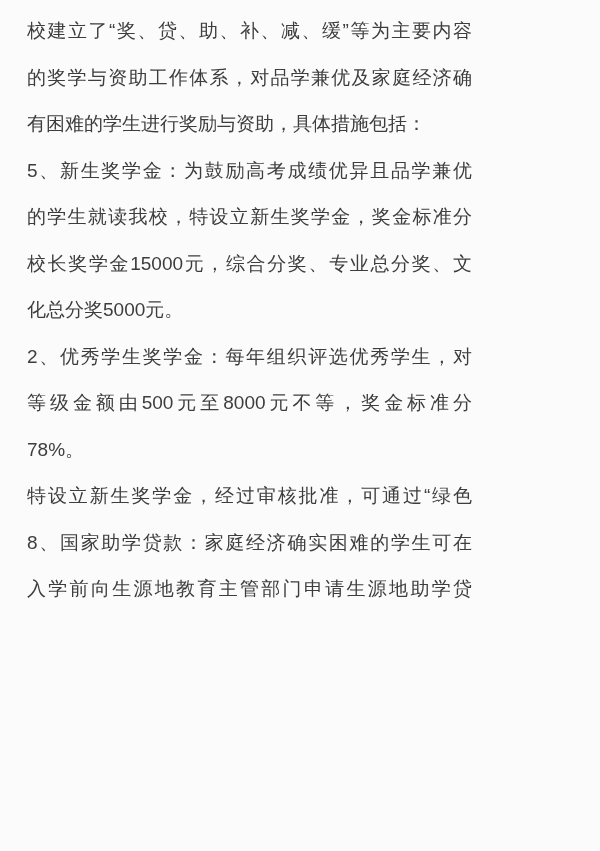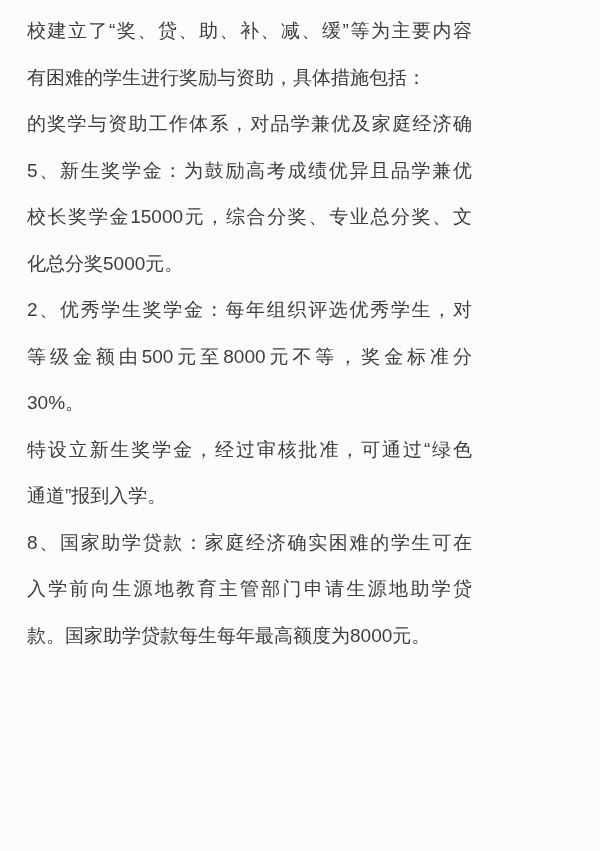--- a/index.html
+++ b/index.html
@@ -31,41 +31,40 @@
     text-align-last: left;
   }
 </style>
 </head>
 <body style="background: rgb(251, 251, 251);">
 
 <div class="article" style="color: rgb(61, 61, 61);">
 
   <div class="paragraph">
     <div class="line">校建立了“奖、贷、助、补、减、缓”等为主要内容</div>
+    <div class="line">的奖学与资助工作体系，对品学兼优及家庭经济确</div>
     <div class="line end">有困难的学生进行奖励与资助，具体措施包括：</div>
-    <div class="line">的奖学与资助工作体系，对品学兼优及家庭经济确</div>
   </div>
 
   <div class="paragraph">
     <div class="line">5、新生奖学金：为鼓励高考成绩优异且品学兼优</div>
+    <div class="line">的学生就读我校，特设立新生奖学金，奖金标准分</div>
     <div class="line">校长奖学金15000元，综合分奖、专业总分奖、文</div>
     <div class="line end">化总分奖5000元。</div>
   </div>
 
   <div class="paragraph">
     <div class="line">2、优秀学生奖学金：每年组织评选优秀学生，对</div>
     <div class="line">等级金额由500元至8000元不等，奖金标准分</div>
-    <div class="line end">30%。</div>
+    <div class="line end">78%。</div>
   </div>
 
   <div class="paragraph">
     <div class="line">特设立新生奖学金，经过审核批准，可通过“绿色</div>
-    <div class="line end">通道”报到入学。</div>
   </div>
 
   <div class="paragraph">
     <div class="line">8、国家助学贷款：家庭经济确实困难的学生可在</div>
     <div class="line">入学前向生源地教育主管部门申请生源地助学贷</div>
-    <div class="line end">款。国家助学贷款每生每年最高额度为8000元。</div>
   </div>
 
 
 </div>
 
 </body></html>

